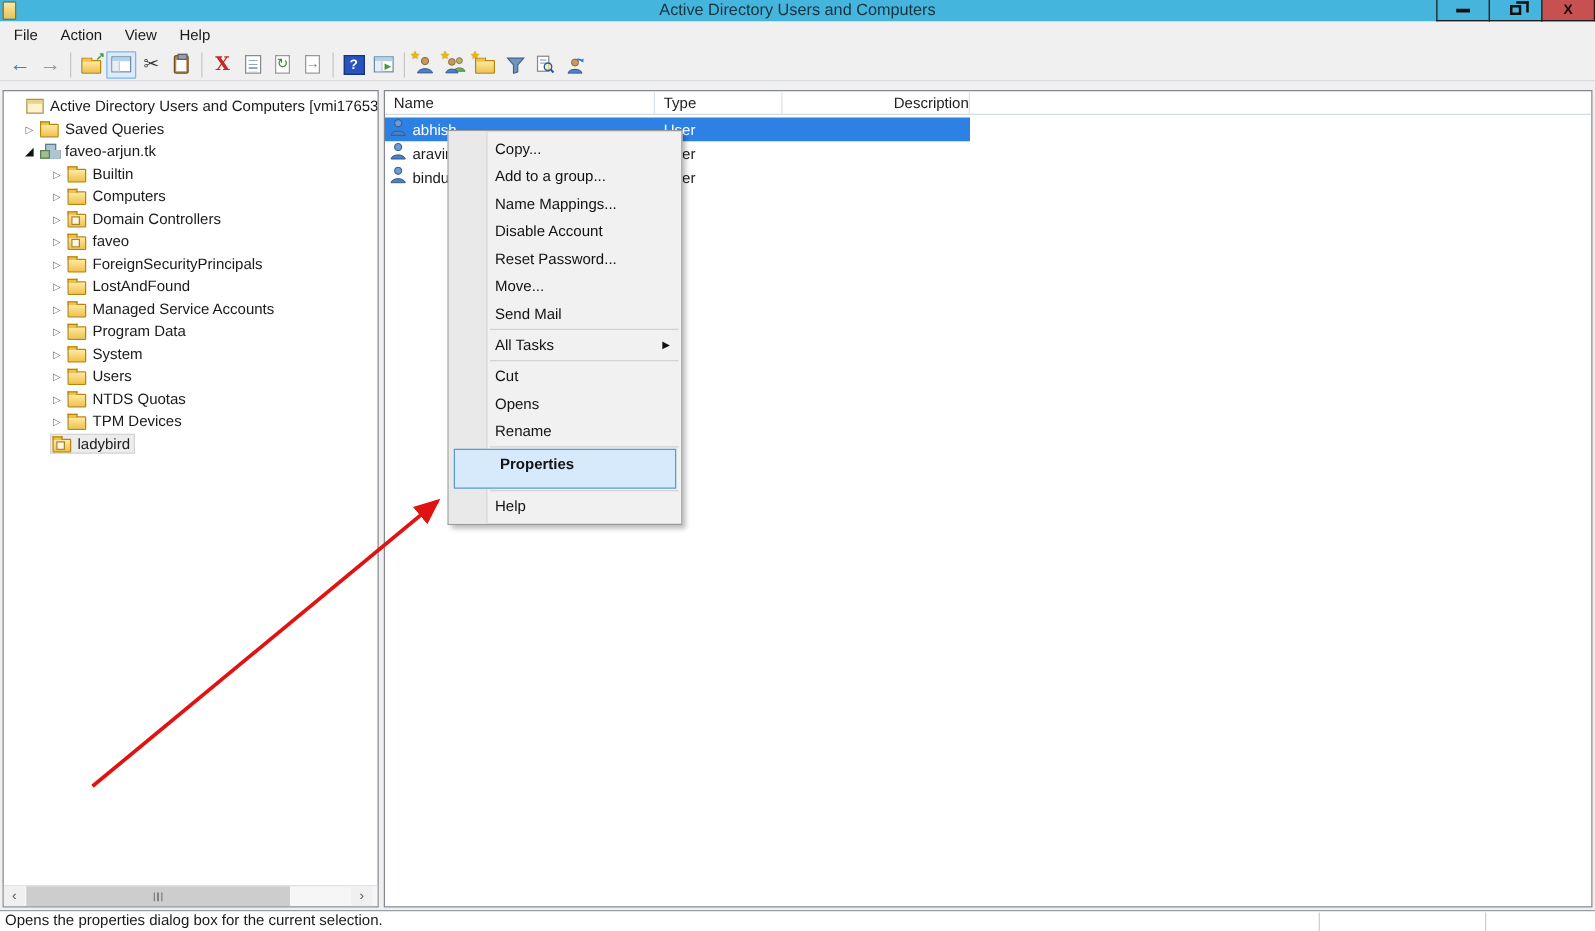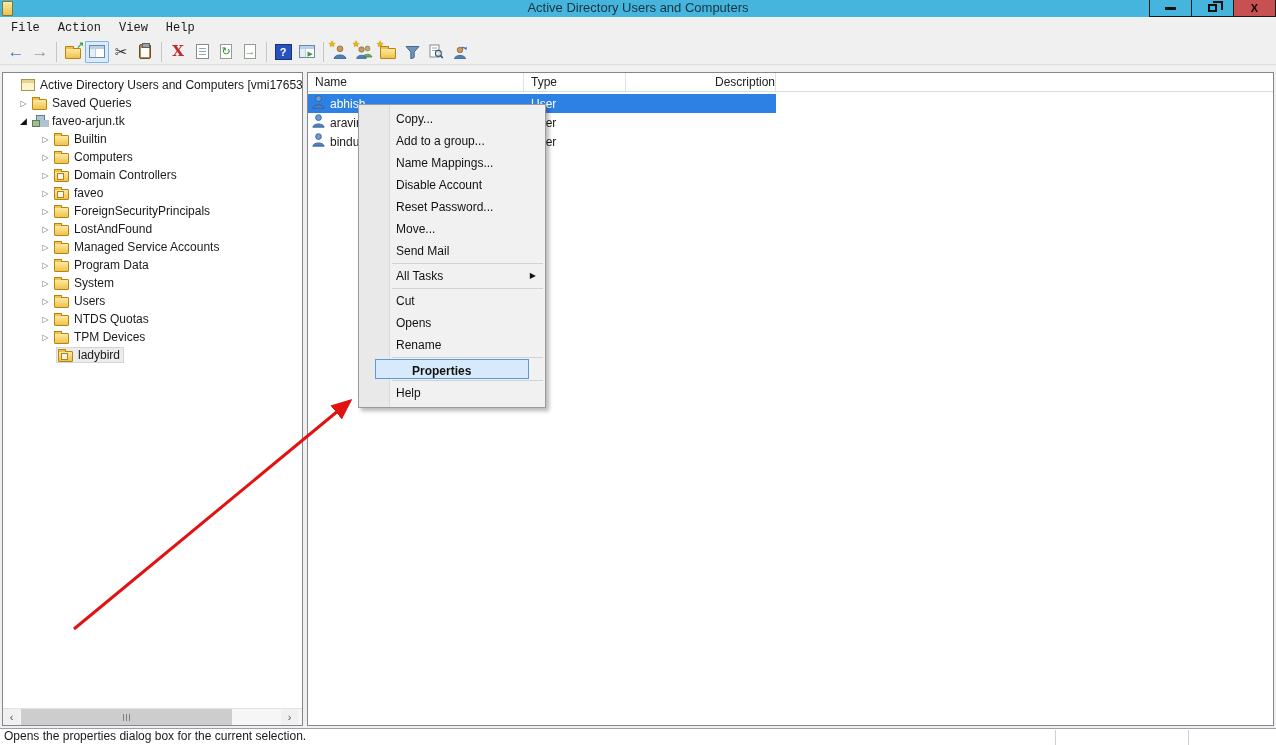--- a/index.html
+++ b/index.html
@@ -18,21 +18,21 @@
   .win-btn { width:43px; height:17px; border:1px solid #1c1c1c; border-top:none; margin-left:-1px;
     display:flex; align-items:center; justify-content:center; background:#45b5de; }
   .win-btn.close { background:#c75050; }
   .glyph-min { width:11px; height:3px; background:#101010; }
   .glyph-restore { width:9px; height:8px; border:2px solid #101010; position:relative; }
   .glyph-restore::before { content:''; position:absolute; top:-5px; left:3px; width:8px; height:7px;
     border:2px solid #101010; border-bottom:none; border-left:none; }
   .glyph-close { font-weight:bold; font-size:11px; color:#140404; }
   
   .menubar { position:absolute; top:17px; left:0; right:0; height:22px; background:#f0f0f0;
-    display:flex; align-items:center; padding-left:2px;font-family:Liberation Mono, monospace; }
+    display:flex; align-items:center; padding-left:2px; }
   .menu-item { padding:0 9px; font-size:12px; line-height:21px; }
   
   .toolbar { position:absolute; top:39px; left:0; right:0; height:26px; background:#f0f0f0;
     display:flex; align-items:center; padding-left:4px; border-bottom:1px solid #dcdcdc; }
   .tb-group { display:flex; align-items:center; }
   .tb-sep { width:1px; height:20px; background:#c6c6c6; margin:0 4px; }
   .tb-btn { width:24px; height:22px; display:flex; align-items:center; justify-content:center;
     position:relative; }
   .tb-btn.pressed { border:1px solid #7eb4ea; background:#dcebfc; border-radius:1px; }
   .uni { line-height:1; }
@@ -111,21 +111,21 @@
   .cell-type { width:102px; padding-left:7px; }
   .cell-desc { width:150px; padding-left:7px; }
   
   .context-menu { position:absolute; left:358px; top:104px; width:188px; background:#f1f1f1;
     border:1px solid #9b9b9b; box-shadow:3px 3px 4px rgba(0,0,0,.28); padding:3px 0; z-index:30; }
   .menu-gutter { position:absolute; left:0; top:0; bottom:0; width:31px; background:#e9e9e9;
     border-right:1px solid #d9d9d9; }
   .cm-item { position:relative; height:22px; line-height:22px; font-size:12px; padding-left:37px;
     color:#121212; z-index:1; }
   .cm-item.highlight { font-weight:bold; background:#d7eafc; border:1px solid #5b9bd5;
-    height:20px; line-height:22px; margin:0 16px; padding-left:36px; }
+    height:32px; line-height:22px; margin:0 4px; padding-left:36px; }
   .cm-sep { height:1px; background:#d2d2d2; margin:1px 2px 1px 33px; position:relative; z-index:1; }
   .cm-arrow { position:absolute; right:9px; top:0; font-size:8px; line-height:22px; color:#111; }
   
   .annot { position:absolute; left:0; top:0; width:1276px; height:745px; z-index:40; pointer-events:none; }
   
   .statusbar { position:absolute; left:0; right:0; bottom:0; height:17px; background:#fff;
     border-top:1px solid #9aa0a6; font-size:12px; line-height:15px; padding-left:4px; z-index:5; }
   .sb-sep { position:absolute; top:1px; bottom:0; width:1px; background:#cfcfcf; }
   .sb-sep.s1 { left:1055px; } .sb-sep.s2 { left:1188px; }
 </style>
@@ -357,21 +357,21 @@
           <span class="tree-label">NTDS Quotas</span>
         </span>
       </div>
       <div class="tree-row" style="padding-left: 36px;">
         <span class="arrow collapsed">▷</span>
         <span class="tree-wrap">
           <span class="ti ti-folder"></span>
           <span class="tree-label">TPM Devices</span>
         </span>
       </div>
-      <div class="tree-row" style="padding-left: 40px;">
+      <div class="tree-row" style="padding-left: 24px;">
         <span class="arrow "></span>
         <span class="tree-wrap selected">
           <span class="ti ti-ou"></span>
           <span class="tree-label">ladybird</span>
         </span>
       </div>
     </div>
   <div class="tree-hscroll">
     <div class="scroll-btn left">‹</div>
     <div class="scroll-thumb"></div>

